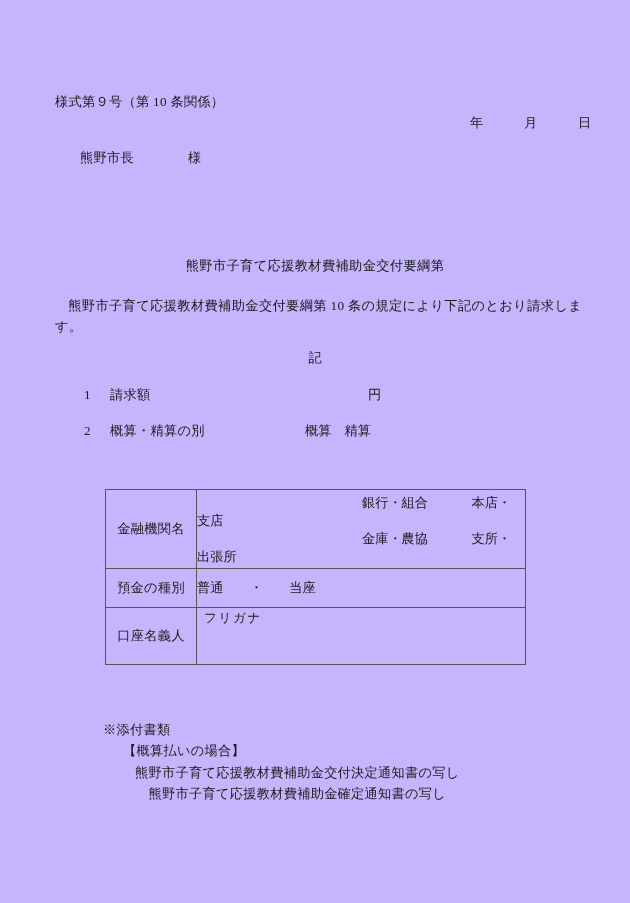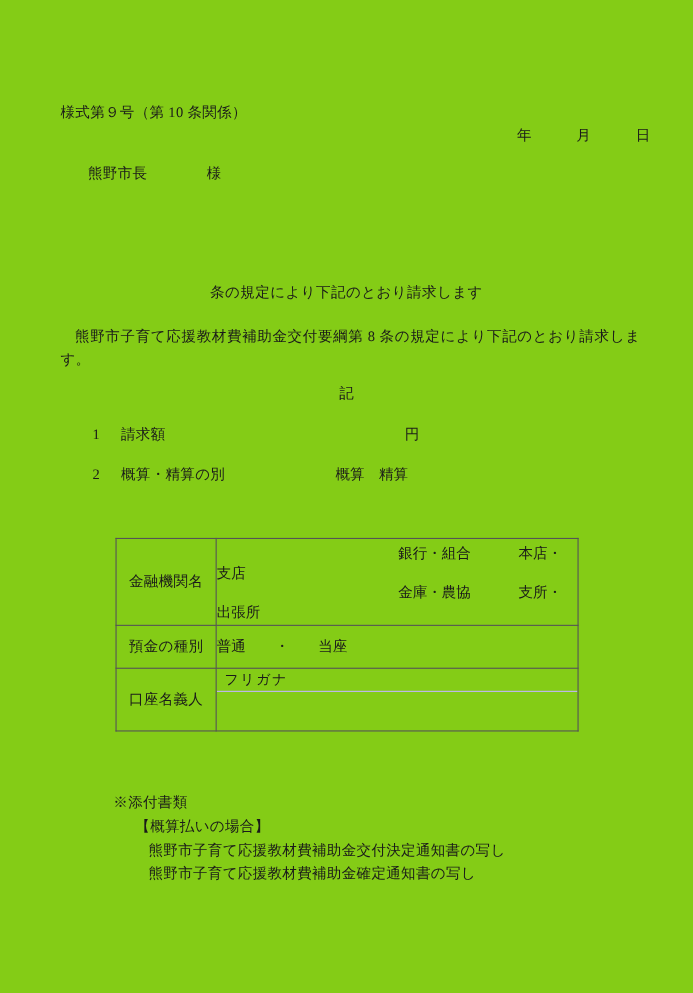--- a/index.html
+++ b/index.html
@@ -9,21 +9,21 @@
     background: #ffffff;
   }
   body {
     font-family: "Liberation Serif", "DejaVu Serif", serif;
     color: #1a1a1a;
   }
   .page {
     position: relative;
     width: 630px;
     height: 903px;
-    background: #84cc16;
+    background: #c4b5fd;
     overflow: hidden;
     font-size: 13.2px;
     line-height: 1.55;
   }
 
   
   .abs { position: absolute; white-space: pre; }
 
   
   .form-no   { left: 55px;  top: 92px;  letter-spacing: .3px; }
@@ -134,37 +134,37 @@
   .attachments {
     position: absolute;
     left: 103px;
     top: 719px;
     letter-spacing: .3px;
     line-height: 1.62;
   }
   .attachments div { white-space: pre; }
   .at-head { }
   .at-case { padding-left: 20px; }
-  .at-doc  { padding-left: 32px; }
+  .at-doc  { padding-left: 32px; text-align: center; }
 </style>
 </head>
 <body>
 
 <div class="page">
 
   <div class="abs form-no">様式第９号（第 10 条関係）</div>
 
   <div class="abs addressee">熊野市長　　　　様</div>
 
   <div class="abs date-line">年　　　月　　　日</div>
 
 
-  <div class="doc-title">条の規定により下記のとおり請求します</div>
-
-  <div class="body-para">熊野市子育て応援教材費補助金交付要綱第 8 条の規定により下記のとおり請求します。</div>
+  <div class="doc-title">熊野市子育て応援教材費補助金交付要綱第</div>
+
+  <div class="body-para">熊野市子育て応援教材費補助金交付要綱第 10 条の規定により下記のとおり請求します。</div>
 
   <div class="ki-mark">記</div>
 
   <div class="abs item item-1"><span class="num">1</span><span>請求額</span></div>
   <div class="abs yen-mark">円</div>
 
   <div class="abs item item-2"><span class="num">2</span><span>概算・精算の別</span></div>
   <div class="abs kind-mark">概算　精算</div>
 
 

